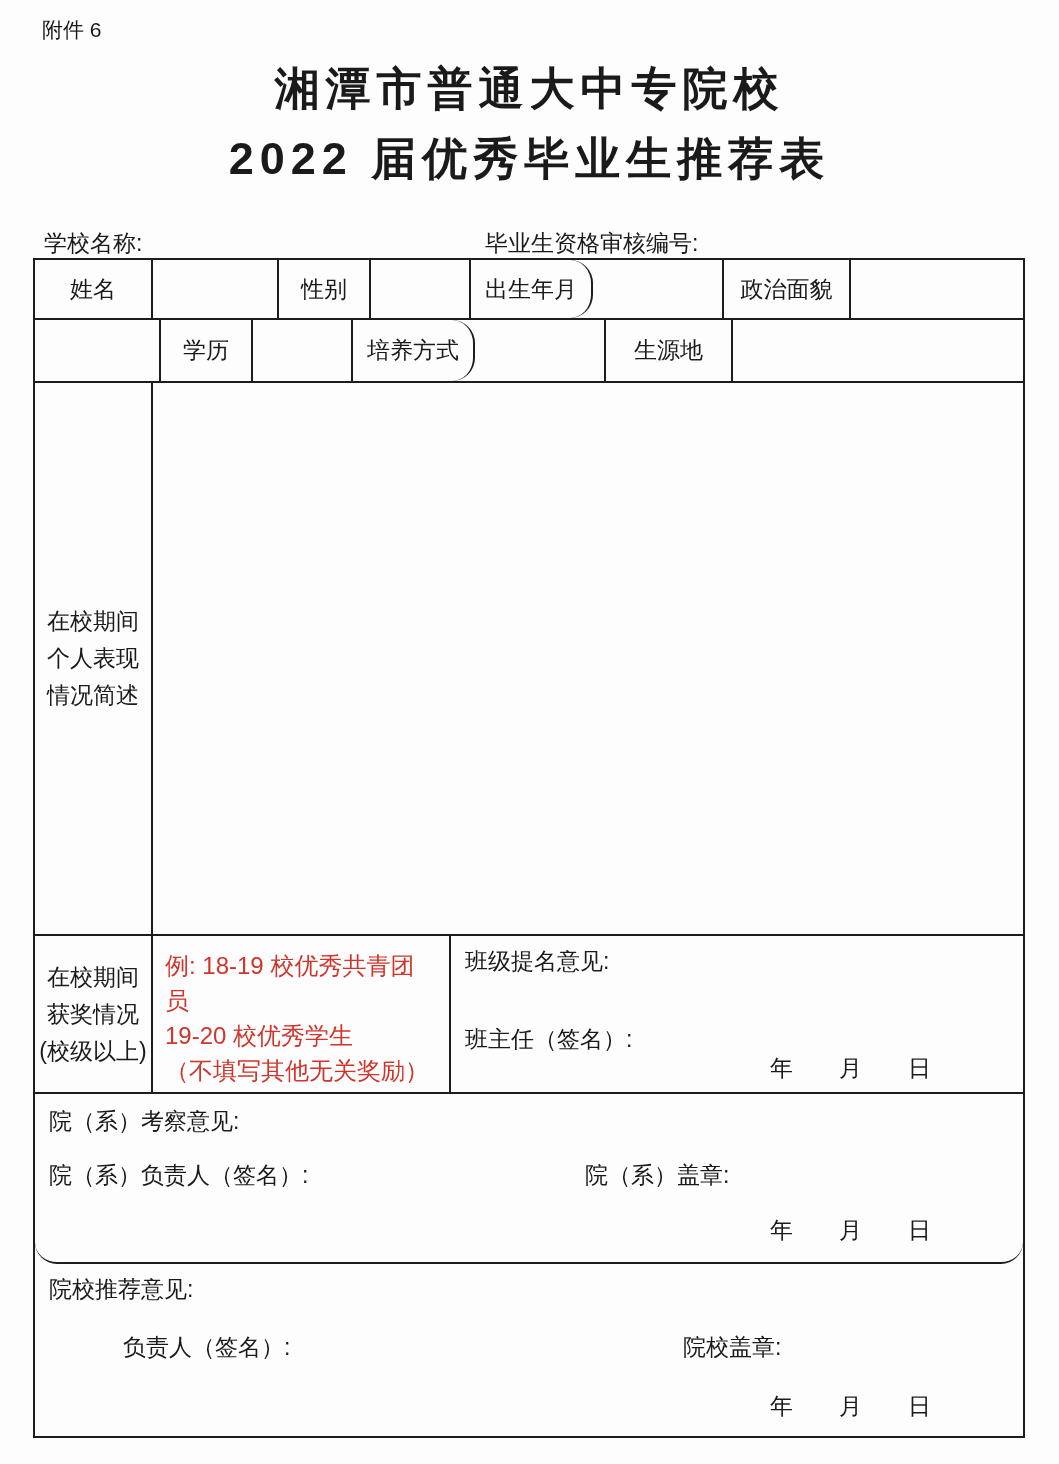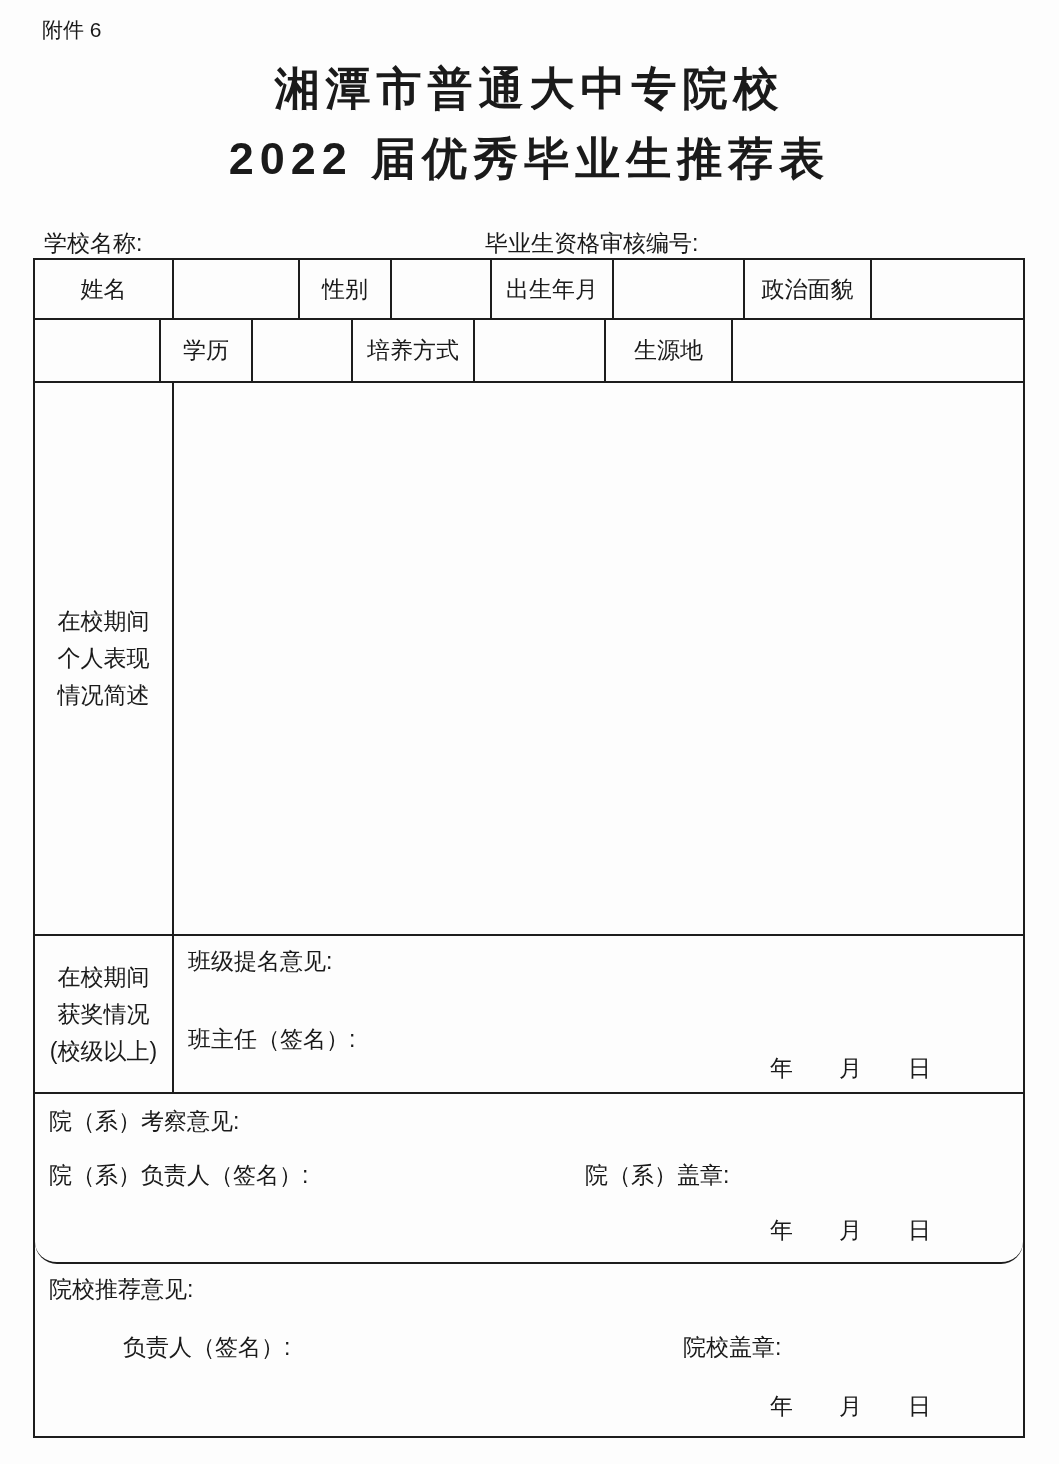--- a/index.html
+++ b/index.html
@@ -87,25 +87,25 @@
     text-align: center;
   }
   .multiline-label {
     display: flex;
     flex-direction: column;
     align-items: center;
     justify-content: flex-end;
     line-height: 37px;
     text-align: center;
   }
-  .w1 { width: 139px; } 
+  .w1 { width: 118px; } 
   .w2 { width: 126px; }
   .w3 { width: 92px;  }
   .w4 { width: 100px; }
-  .w5 { width: 122px; }
+  .w5 { width: 122px; border-radius: 23px; }
   .w6 { width: 131px; }
   .w7 { width: 127px; }
   .wflex { flex: 1 1 auto; }
   .w-red { width: 298px; }
 
   .red-note {
     padding: 12px 14px 8px 12px;
     font-size: 24px;
     line-height: 35px;
   }
@@ -179,20 +179,27 @@
     </div>
 
     <div class="t-row row-d">
       <div class="cell label-cell w1">
         <div class="multiline-label">
           <span>在校期间</span>
           <span>获奖情况</span>
           <span>(校级以上)</span>
         </div>
       </div>
+      <div class="cell w-red">
+        <div class="red-note" style="color: rgb(208, 52, 42);">
+          <div class="note-line">例: 18-19 校优秀共青团员</div>
+          <div class="note-line">19-20 校优秀学生</div>
+          <div class="note-line">（不填写其他无关奖励）</div>
+        </div>
+      </div>
       <div class="cell wflex">
         <span class="abs class-title">班级提名意见:</span>
         <span class="abs class-sign">班主任（签名）:</span>
         <span class="abs class-date">年　　月　　日</span>
       </div>
     </div>
 
     <div class="t-row row-e">
       <div class="cell wflex">
         <span class="abs dept-title">院（系）考察意见:</span>

